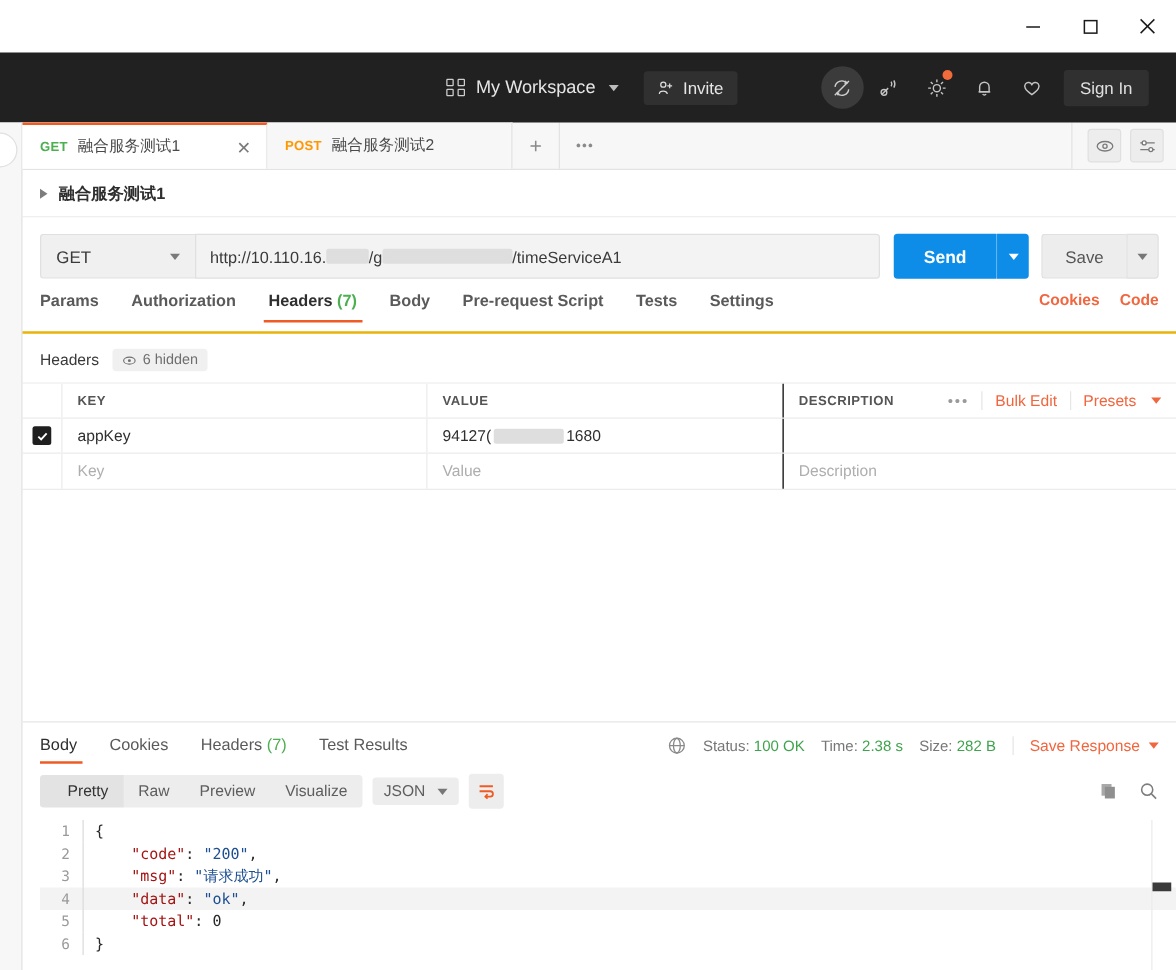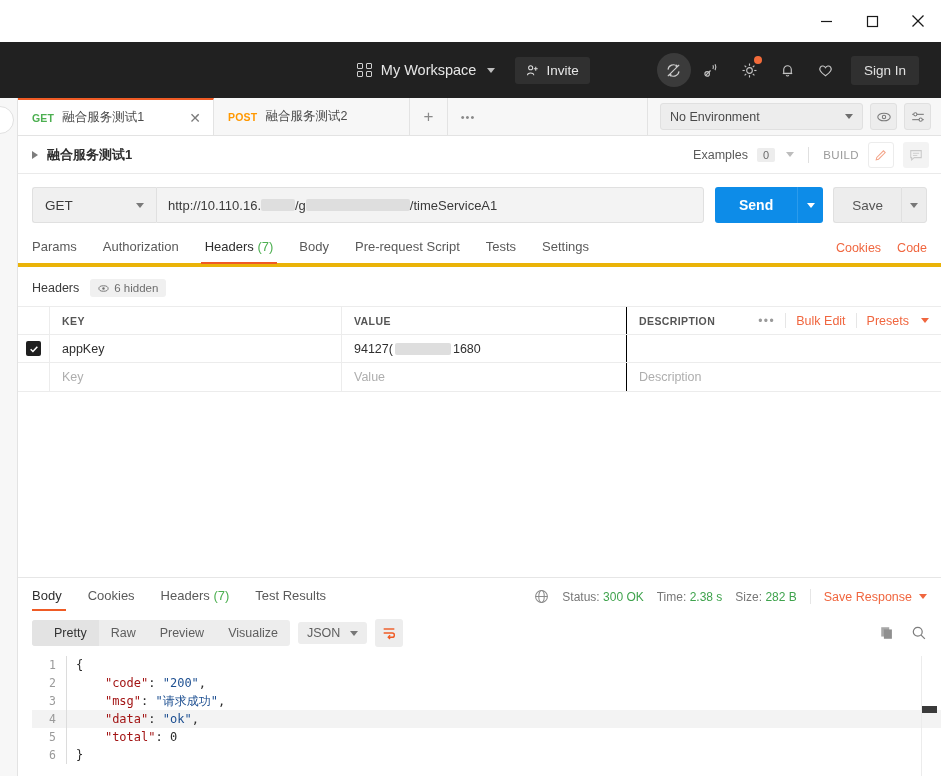--- a/index.html
+++ b/index.html
@@ -183,23 +183,24 @@
   }
   .save-caret {
     background:#ededed; border:1px solid #e0e0e0;
     width:26px;height:36px; border-radius:0 3px 3px 0;
     display:flex;align-items:center;justify-content:center;
   }
   .save-caret .caret-dn { border-top-color:#777; margin:0; }
 
   
   .reqtabs {
-    display:flex; align-items:flex-end; gap:0;
-    border-bottom:4px solid #eab308; padding: 0 14px; height:34px;
+    display:flex; align-items:flex-start; gap:0;
+    border-bottom:2px solid #eab308; padding: 0 14px; height:34px;
     position:relative;
+    font-weight:bold;
   }
   .rq {
     font-size:13px; color:#5a5a5a; padding: 0 13px 9px 13px;
     position:relative; white-space:nowrap;
   }
   .rq:first-child { padding-left:0; }
   .rq.sel { color:#2e2e2e; }
   .rq.sel::after {
     content:''; position:absolute; left:9px; right:9px; bottom:-1px;
     height:2.5px; background:#ef5b25;
@@ -401,63 +402,40 @@
         <span class="tab-x">✕</span>
       </div>
       <div class="rtab">
         <span class="meth post">POST</span>
         <span class="tab-title">融合服务测试2</span>
       </div>
       <div class="tab-plus">+</div>
       <div class="tab-dots">•••</div>
 
       <div class="tabstrip-right">
-        <div class="env-select">
-          <span>No Environment</span>
-          <span class="caret-dn"></span>
-        </div>
         <div class="sqbtn">
           <svg width="16" height="16" viewBox="0 0 18 18">
               <ellipse cx="9" cy="9" rx="7" ry="4.3" fill="none" stroke="#7a7a7a" stroke-width="1.2"></ellipse>
               <circle cx="9" cy="9" r="1.9" fill="none" stroke="#7a7a7a" stroke-width="1.2"></circle>
             </svg>
         </div>
         <div class="sqbtn">
           <svg width="16" height="16" viewBox="0 0 18 18">
               <line x1="2.5" y1="6" x2="15.5" y2="6" stroke="#7a7a7a" stroke-width="1.2"></line>
               <line x1="2.5" y1="12" x2="15.5" y2="12" stroke="#7a7a7a" stroke-width="1.2"></line>
               <circle cx="6" cy="6" r="1.8" fill="#fff" stroke="#7a7a7a" stroke-width="1.2"></circle>
               <circle cx="12" cy="12" r="1.8" fill="#fff" stroke="#7a7a7a" stroke-width="1.2"></circle>
             </svg>
         </div>
       </div>
     </div>
 
     <div class="crumbrow">
       <span class="crumb-tri"></span>
       <span class="crumb-txt">融合服务测试1</span>
-      <div class="crumb-right">
-        <span class="ex-label">Examples</span>
-        <span class="ex-count">0</span>
-        <span class="caret-dn"></span>
-        <span class="vsep"></span>
-        <span class="build-txt">BUILD</span>
-        <span class="iconbox">
-          <svg width="14" height="14" viewBox="0 0 16 16">
-              <path d="M2.5 13.5 L3.2 10.8 L10.8 3.2 L12.8 5.2 L5.2 12.8 Z" fill="none" stroke="#f4a58a" stroke-width="1.2"></path>
-            </svg>
-        </span>
-        <span class="iconbox flat">
-          <svg width="14" height="14" viewBox="0 0 16 16">
-              <path d="M2 3 H14 V11 H6 L3 13.5 V11 H2 Z" fill="none" stroke="#c9c9c9" stroke-width="1.2"></path>
-              <line x1="4.5" y1="6" x2="11.5" y2="6" stroke="#c9c9c9" stroke-width="1"></line>
-              <line x1="4.5" y1="8.5" x2="9.5" y2="8.5" stroke="#c9c9c9" stroke-width="1"></line>
-            </svg>
-        </span>
-      </div>
     </div>
 
     <div class="urlrow">
       <div class="method-sel">
         <span>GET</span>
         <span class="caret-dn"></span>
       </div>
       <div class="url-input">
         <span>http://10.110.16.</span>
           <span class="redact" style="width:34px"></span>
@@ -567,21 +545,21 @@
         <div class="rs"><span>Test Results</span></div>
 
         <div class="resp-meta">
           <span class="sbicon">
             <svg width="15" height="15" viewBox="0 0 16 16">
                 <circle cx="8" cy="8" r="6.3" fill="none" stroke="#8a8a8a" stroke-width="1.1"></circle>
                 <ellipse cx="8" cy="8" rx="2.9" ry="6.3" fill="none" stroke="#8a8a8a" stroke-width="1.1"></ellipse>
                 <line x1="1.7" y1="8" x2="14.3" y2="8" stroke="#8a8a8a" stroke-width="1.1"></line>
               </svg>
           </span>
-          <span><span>Status:</span> <span class="green">300 OK</span></span>
+          <span><span>Status:</span> <span class="green">100 OK</span></span>
           <span><span>Time:</span> <span class="green">2.38 s</span></span>
           <span><span>Size:</span> <span class="green">282 B</span></span>
           <span class="vline"></span>
           <span class="savresp">
             <span>Save Response</span>
             <span class="caret-dn" style="border-top-color:#f0663f"></span>
           </span>
         </div>
       </div>
 

